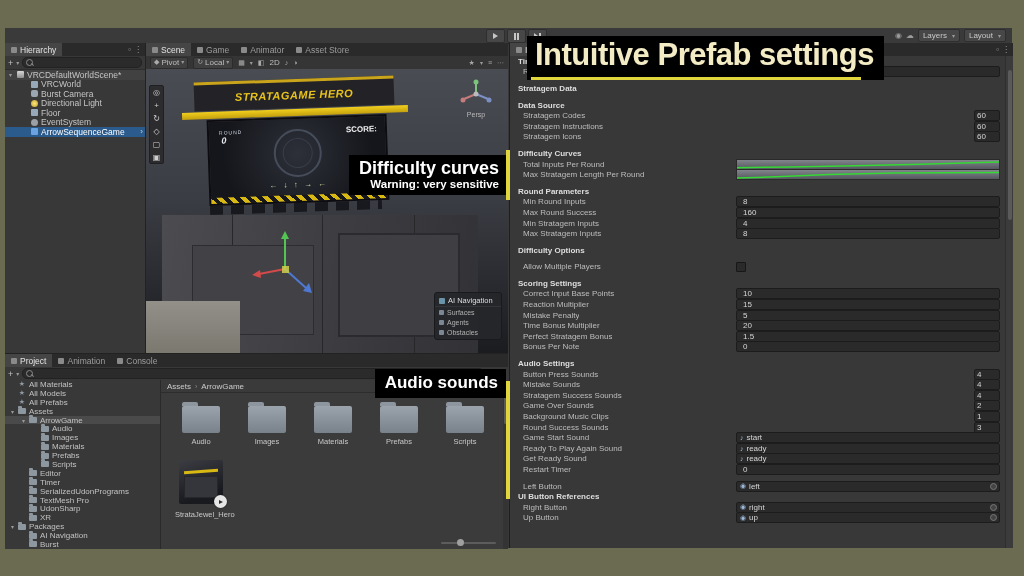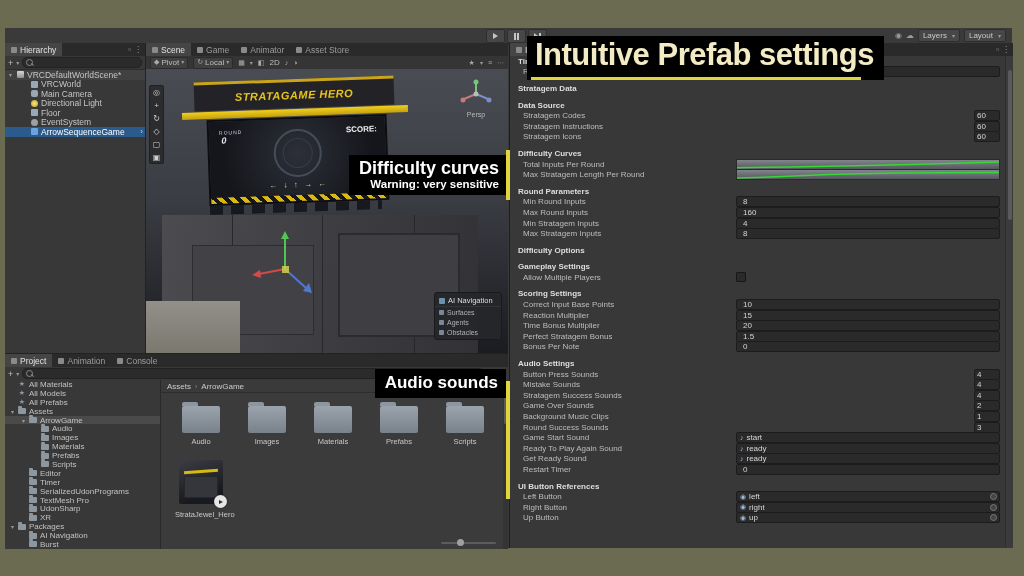--- a/index.html
+++ b/index.html
@@ -231,21 +231,21 @@
           <div class="trow" data-depth="1">
             <span class="arrow"></span>
             <span class="ticon" data-icon="cube"></span>
             <span>VRCWorld</span>
             <span class="trail"></span>
           </div>
 
           <div class="trow" data-depth="1">
             <span class="arrow"></span>
             <span class="ticon" data-icon="camera"></span>
-            <span>Main Camera</span>
+            <span>Burst Camera</span>
             <span class="trail"></span>
           </div>
 
           <div class="trow" data-depth="1">
             <span class="arrow"></span>
             <span class="ticon" data-icon="light"></span>
             <span>Directional Light</span>
             <span class="trail"></span>
           </div>
 
@@ -712,21 +712,21 @@
           <div class="irow" data-type="field">
             <span class="ilabel">Min Round Inputs</span>
             <span class="ival">
               <span class="vicon"></span>
               <span>8</span>
             </span>
 
           </div>
 
           <div class="irow" data-type="field">
-            <span class="ilabel">Max Round Inputs</span>
+            <span class="ilabel">Max Round Success</span>
             <span class="ival">
               <span class="vicon"></span>
               <span>160</span>
             </span>
 
           </div>
 
           <div class="irow" data-type="field">
             <span class="ilabel">Min Stratagem Inputs</span>
             <span class="ival">
@@ -754,24 +754,20 @@
             <span class="ilabel">Difficulty Options</span>
 
           </div>
 
 
           <div class="irow" data-type="spacer">
             <span class="ilabel"></span>
 
           </div>
 
-          <div class="irow" data-type="header">
-            <span class="ilabel">Gameplay Settings</span>
-
-          </div>
 
           <div class="irow" data-type="check-off">
             <span class="ilabel">Allow Multiple Players</span>
 
             <span class="icheckbox"></span>
 
           </div>
 
           <div class="irow" data-type="spacer">
             <span class="ilabel"></span>
@@ -794,20 +790,28 @@
 
           <div class="irow" data-type="field">
             <span class="ilabel">Reaction Multiplier</span>
             <span class="ival">
               <span class="vicon"></span>
               <span>15</span>
             </span>
 
           </div>
 
+          <div class="irow" data-type="field">
+            <span class="ilabel">Mistake Penalty</span>
+            <span class="ival">
+              <span class="vicon"></span>
+              <span>5</span>
+            </span>
+
+          </div>
 
           <div class="irow" data-type="field">
             <span class="ilabel">Time Bonus Multiplier</span>
             <span class="ival">
               <span class="vicon"></span>
               <span>20</span>
             </span>
 
           </div>
 
@@ -915,31 +919,31 @@
               <span>0</span>
             </span>
 
           </div>
 
           <div class="irow" data-type="spacer">
             <span class="ilabel"></span>
 
           </div>
 
+          <div class="irow" data-type="object">
+            <span class="ilabel">Left Button</span>
+            <span class="ival">
+              <span class="vicon">◉</span>
+              <span>left</span>
+            </span>
+
+          </div>
+
           <div class="irow" data-type="header">
             <span class="ilabel">UI Button References</span>
-
-          </div>
-
-          <div class="irow" data-type="object">
-            <span class="ilabel">Left Button</span>
-            <span class="ival">
-              <span class="vicon">◉</span>
-              <span>left</span>
-            </span>
 
           </div>
 
           <div class="irow" data-type="object">
             <span class="ilabel">Right Button</span>
             <span class="ival">
               <span class="vicon">◉</span>
               <span>right</span>
             </span>
 

